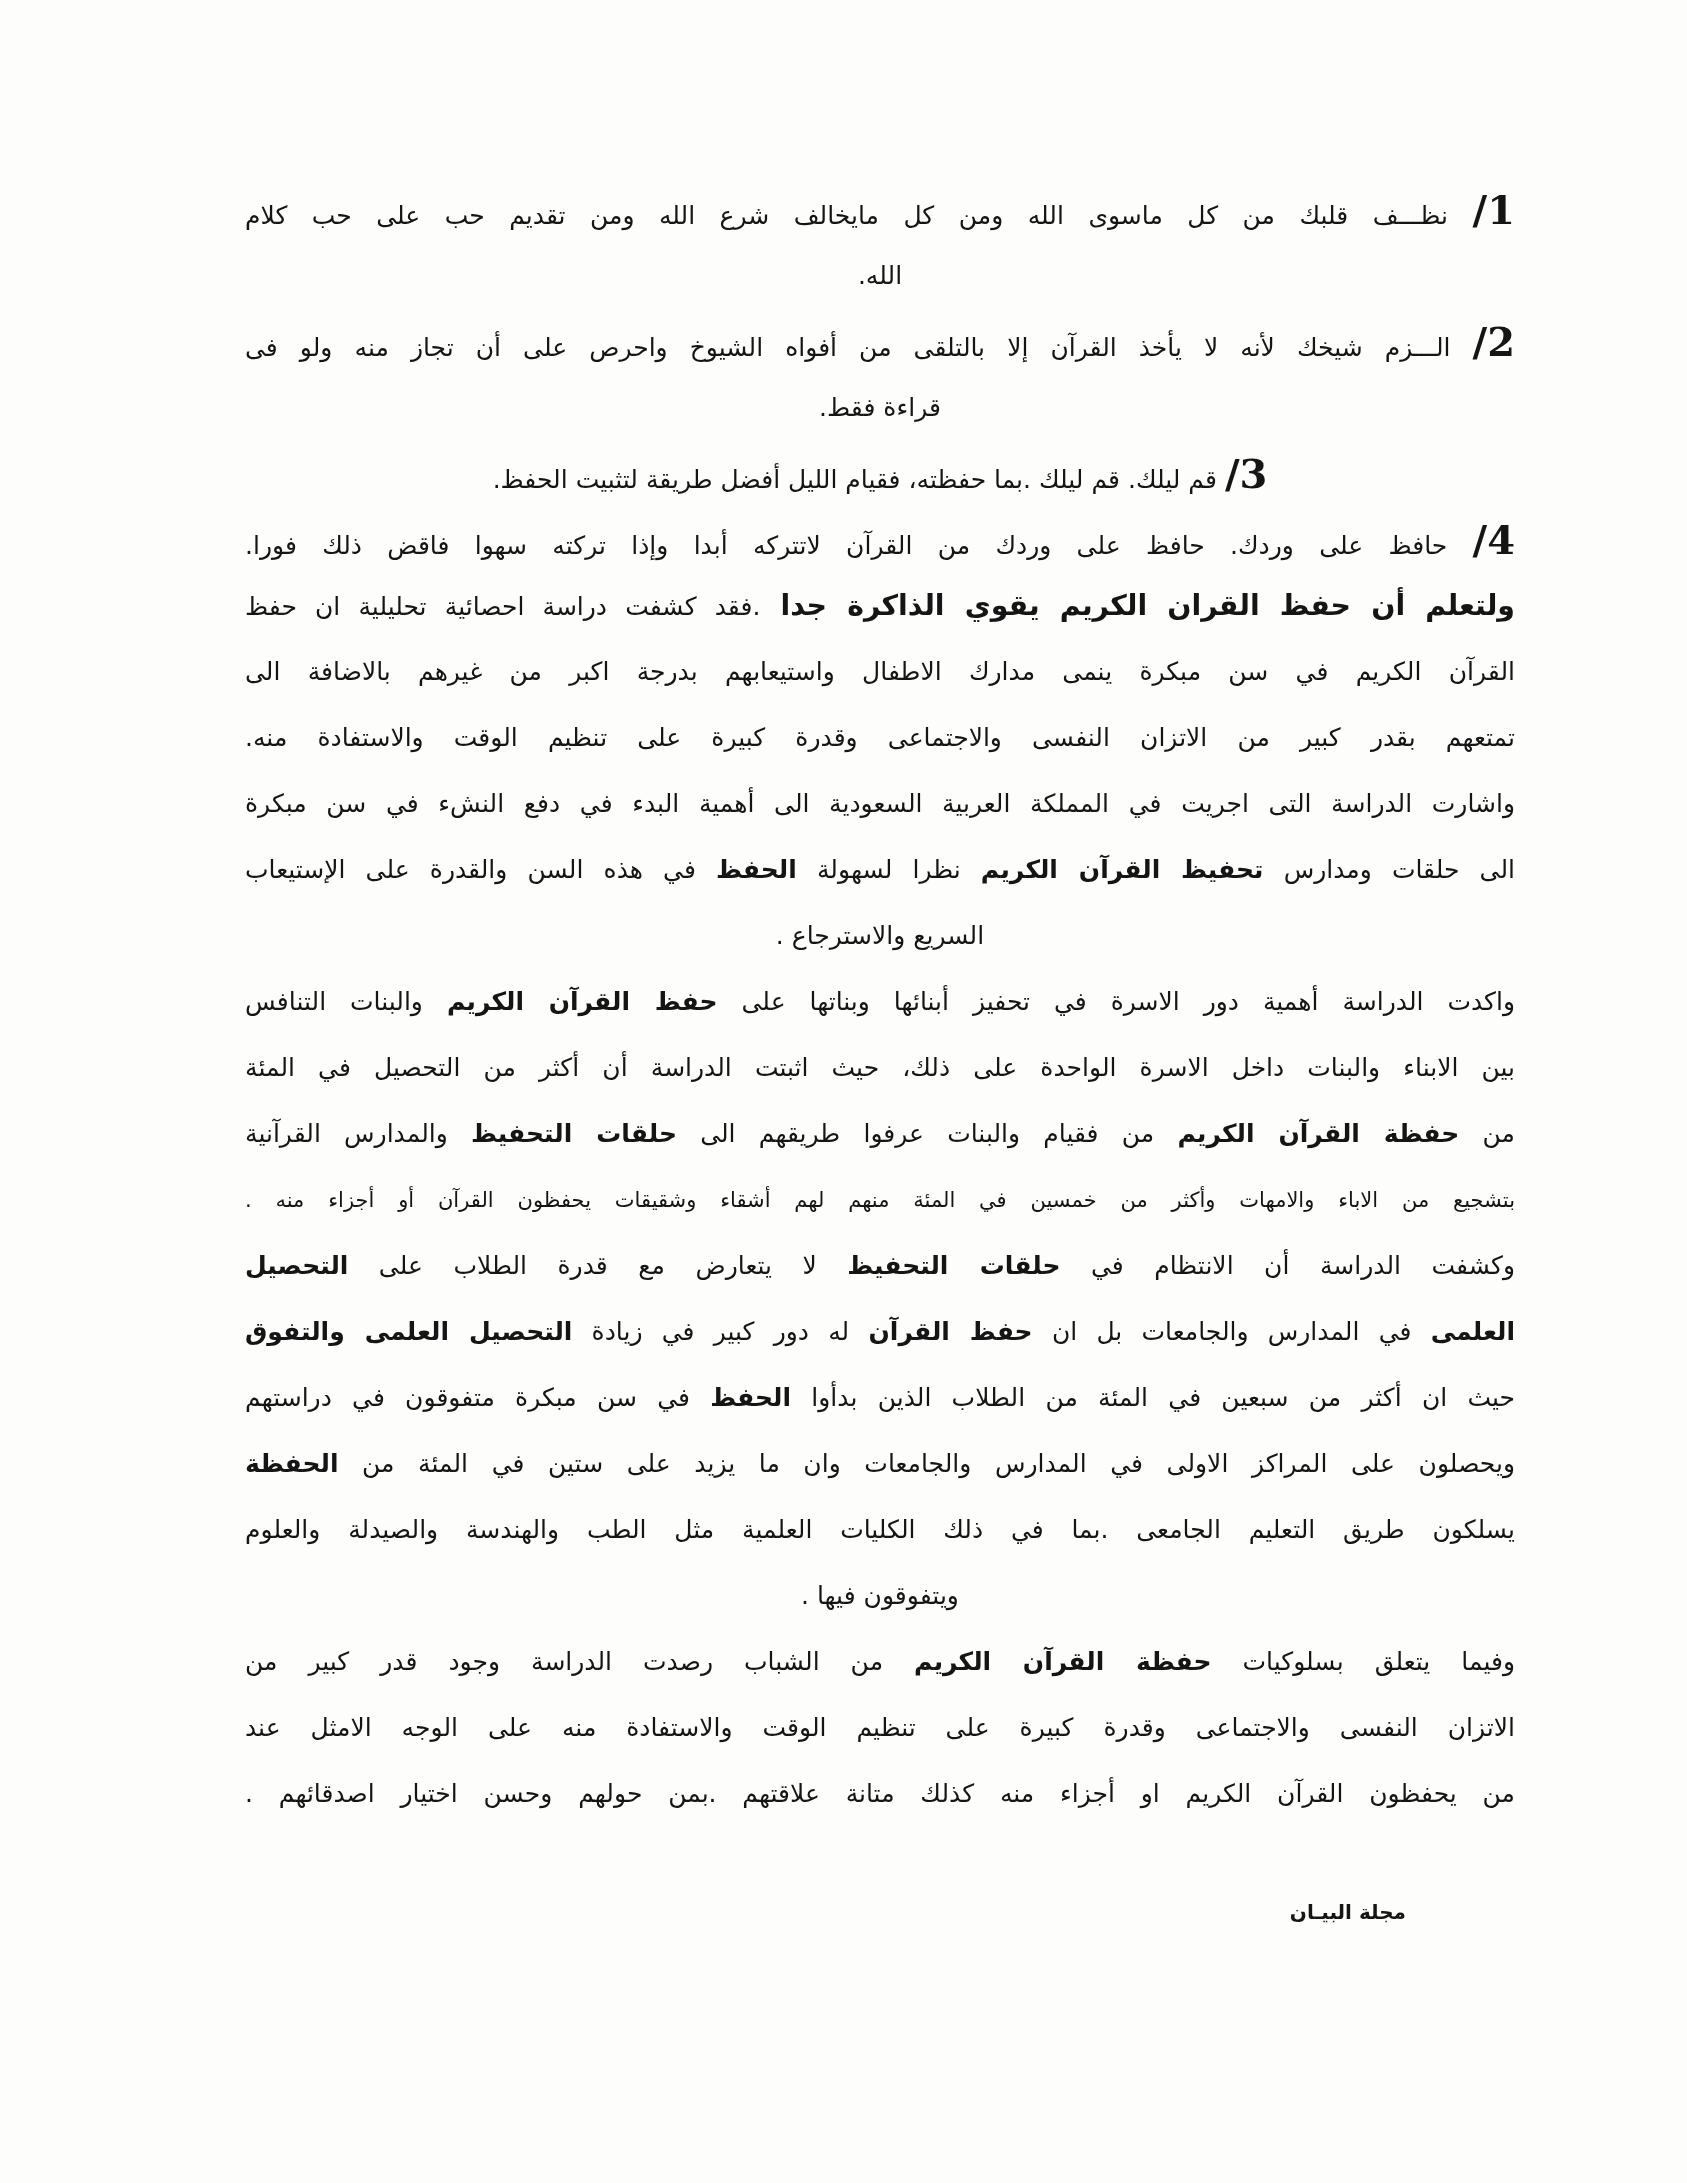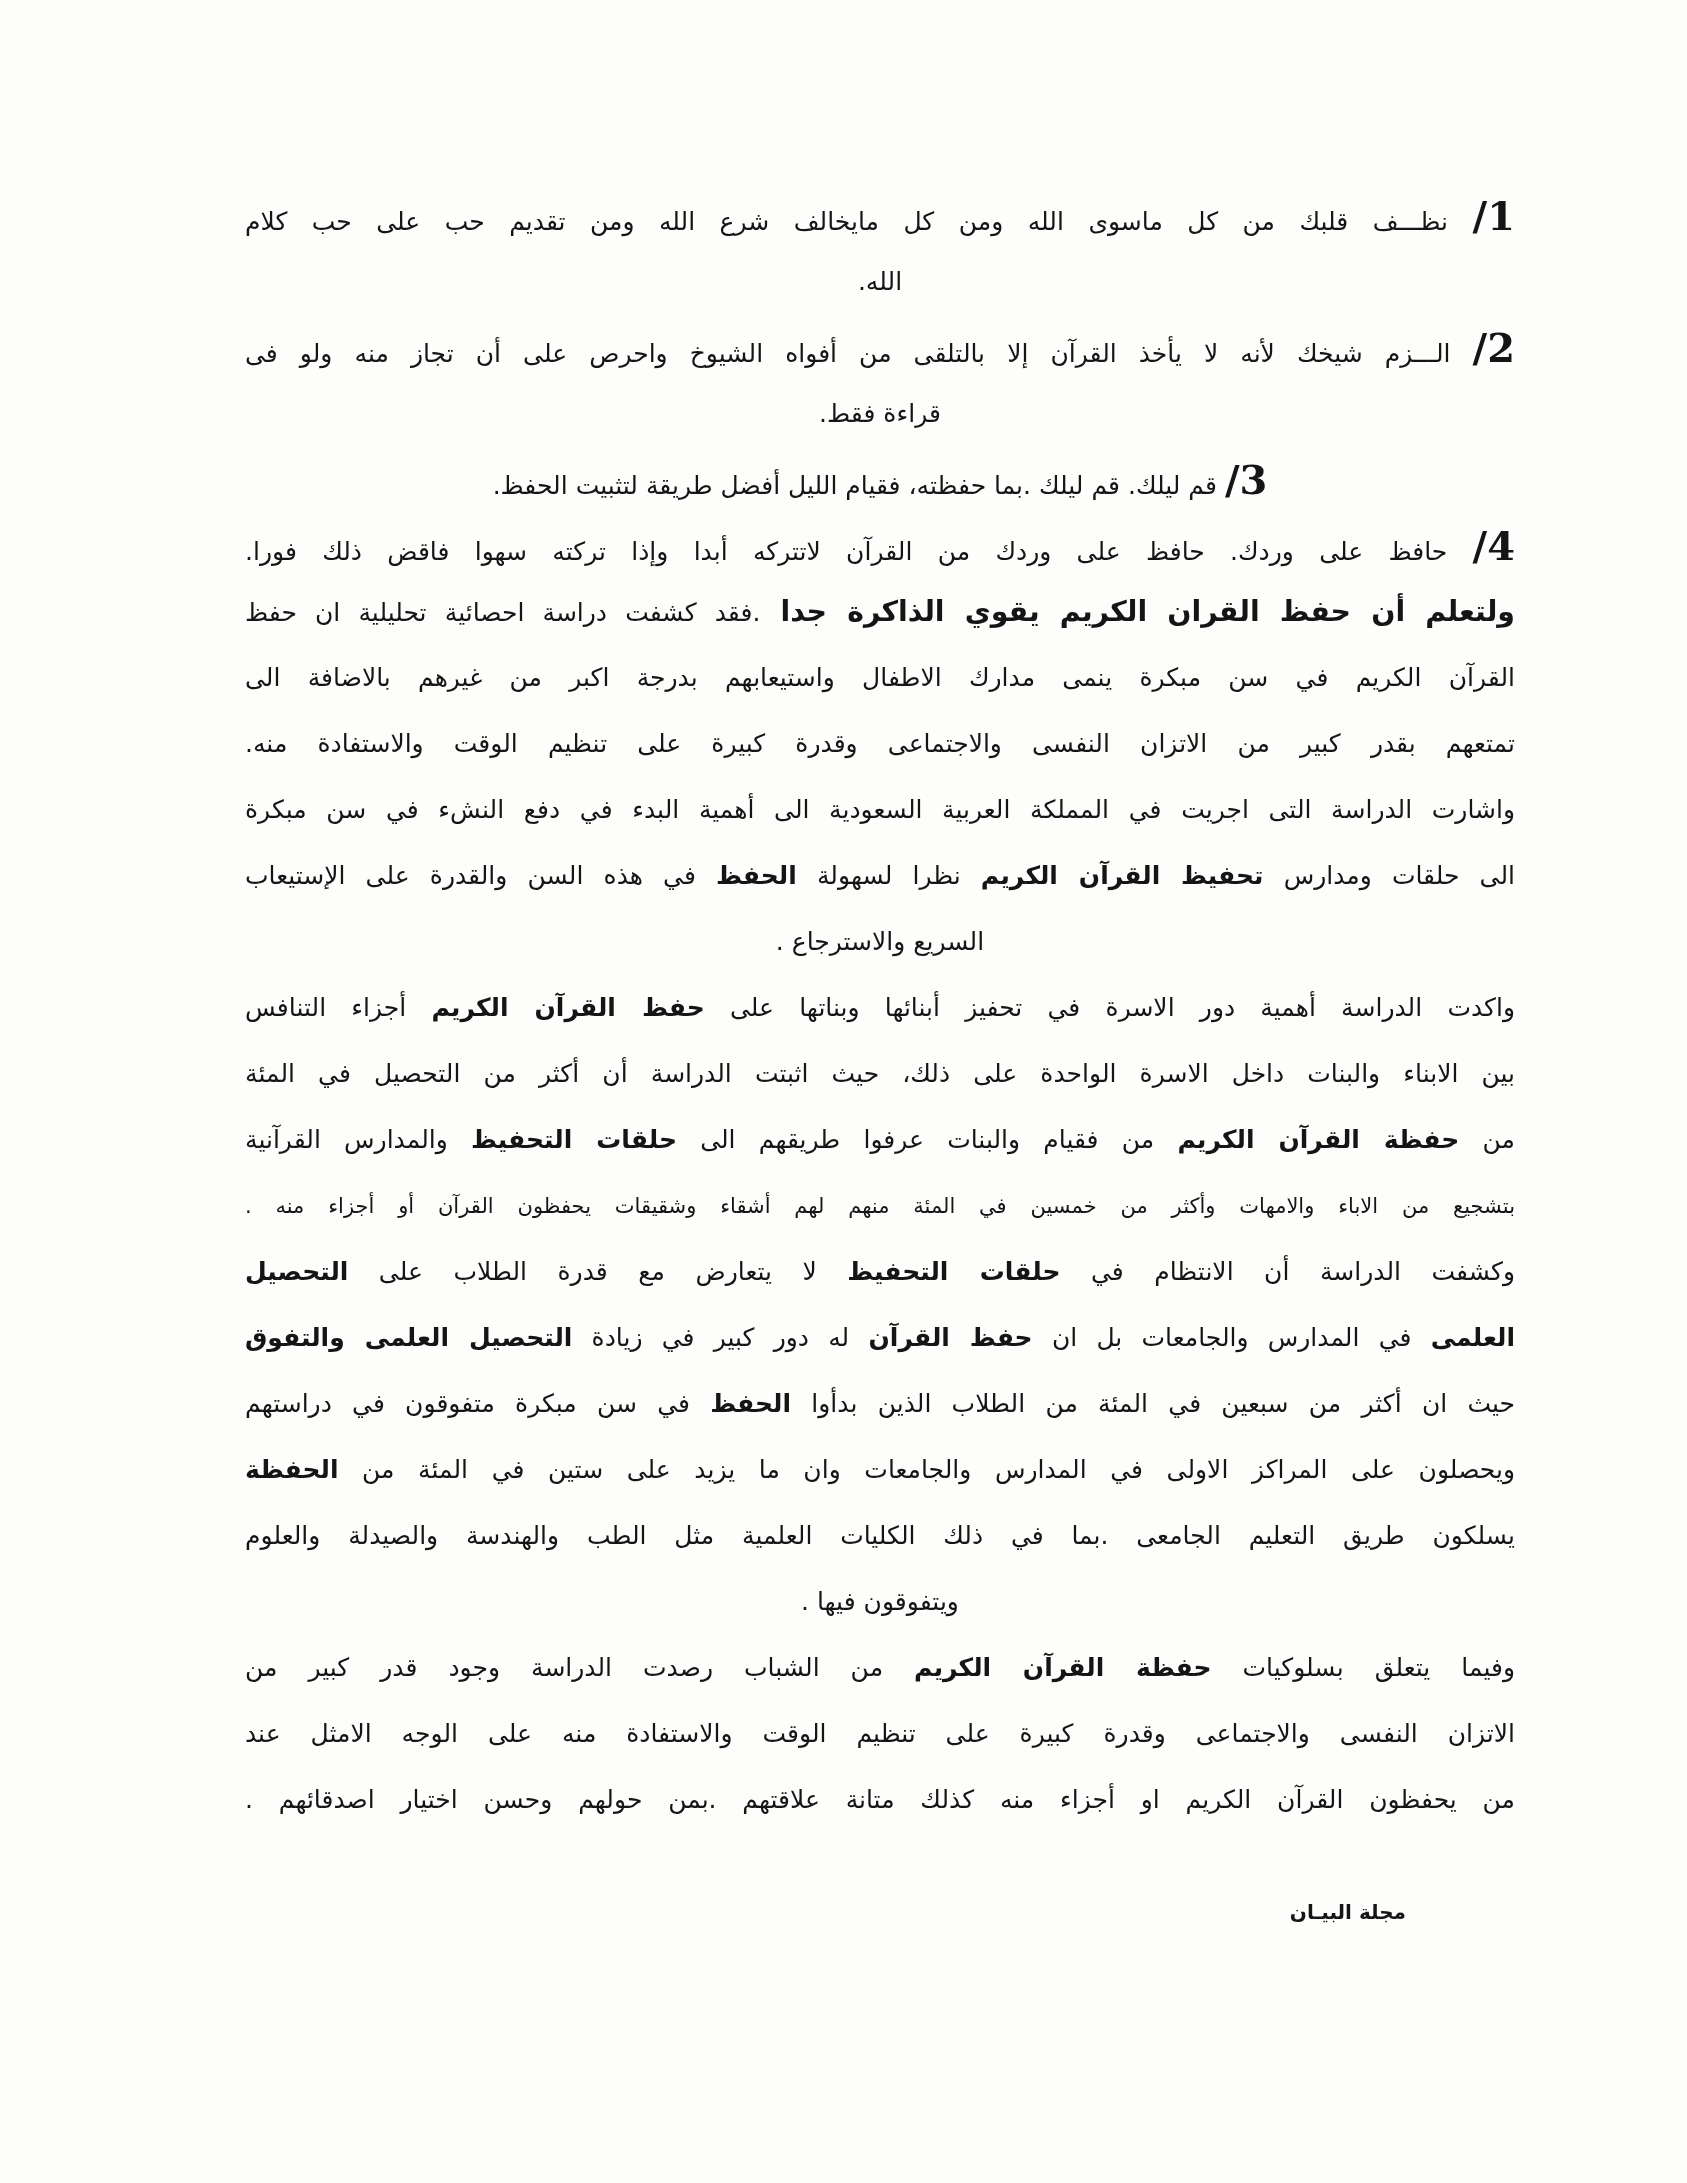--- a/index.html
+++ b/index.html
@@ -3,21 +3,21 @@
 <meta charset="utf-8">
 <style>
   * { margin:0; padding:0; box-sizing:border-box; }
   html,body { background:#ffffff; }
   body { width:1687px; height:2183px; position:relative; }
   .page {
     position:absolute; left:0; top:0; width:1687px; height:2183px;
     background:#fdfdfb; color:#151515; overflow:hidden;
   }
   .text-block {
-    position:absolute; top:183px; right:172px; width:1270px;
+    position:absolute; top:177px; right:172px; width:1270px;
     direction:rtl;
     font-family:"DejaVu Sans", sans-serif;
     font-size:25px;
   }
   .line { height:66px; line-height:66px; }
   .line.fill { text-align:justify; text-align-last:justify; }
   .line.end  { text-align:center; }
   .num {
     font-family:"DejaVu Serif", serif;
     font-size:40px; font-weight:700;
@@ -87,21 +87,21 @@
       <span class="b">الحفظ</span>
       <span> في هذه السن والقدرة على الإستيعاب</span>
     </div>
     <div class="line end">
       <span>السريع والاسترجاع .</span>
     </div>
 
     <div class="line fill">
       <span>واكدت الدراسة أهمية دور الاسرة في تحفيز أبنائها وبناتها على </span>
       <span class="b">حفظ القرآن الكريم</span>
-      <span> أجزاء التنافس</span>
+      <span> والبنات التنافس</span>
     </div>
     <div class="line fill">
       <span>بين الابناء والبنات داخل الاسرة الواحدة على ذلك، حيث اثبتت الدراسة أن أكثر من التحصيل في المئة</span>
     </div>
     <div class="line fill">
       <span>من </span>
       <span class="b">حفظة القرآن الكريم</span>
       <span> من فقيام والبنات عرفوا طريقهم الى </span>
       <span class="b">حلقات التحفيظ</span>
       <span> والمدارس القرآنية</span>

